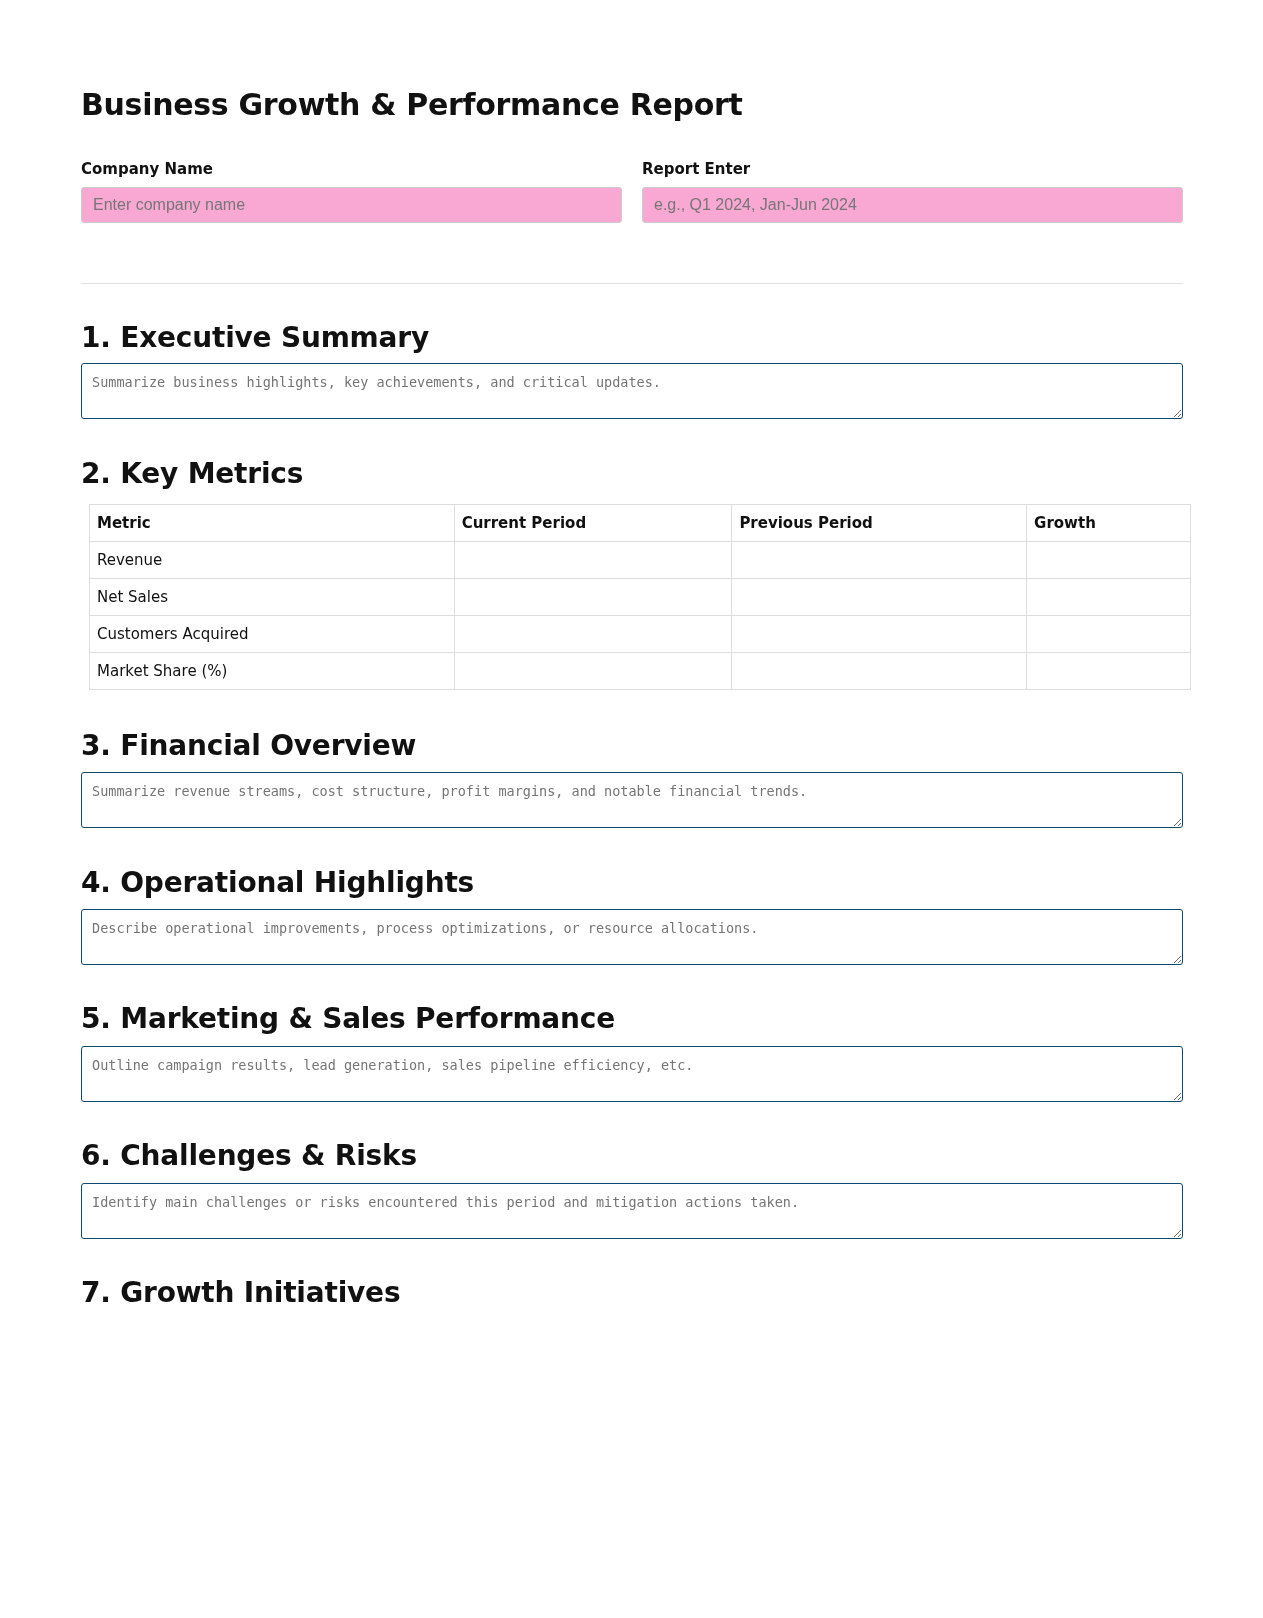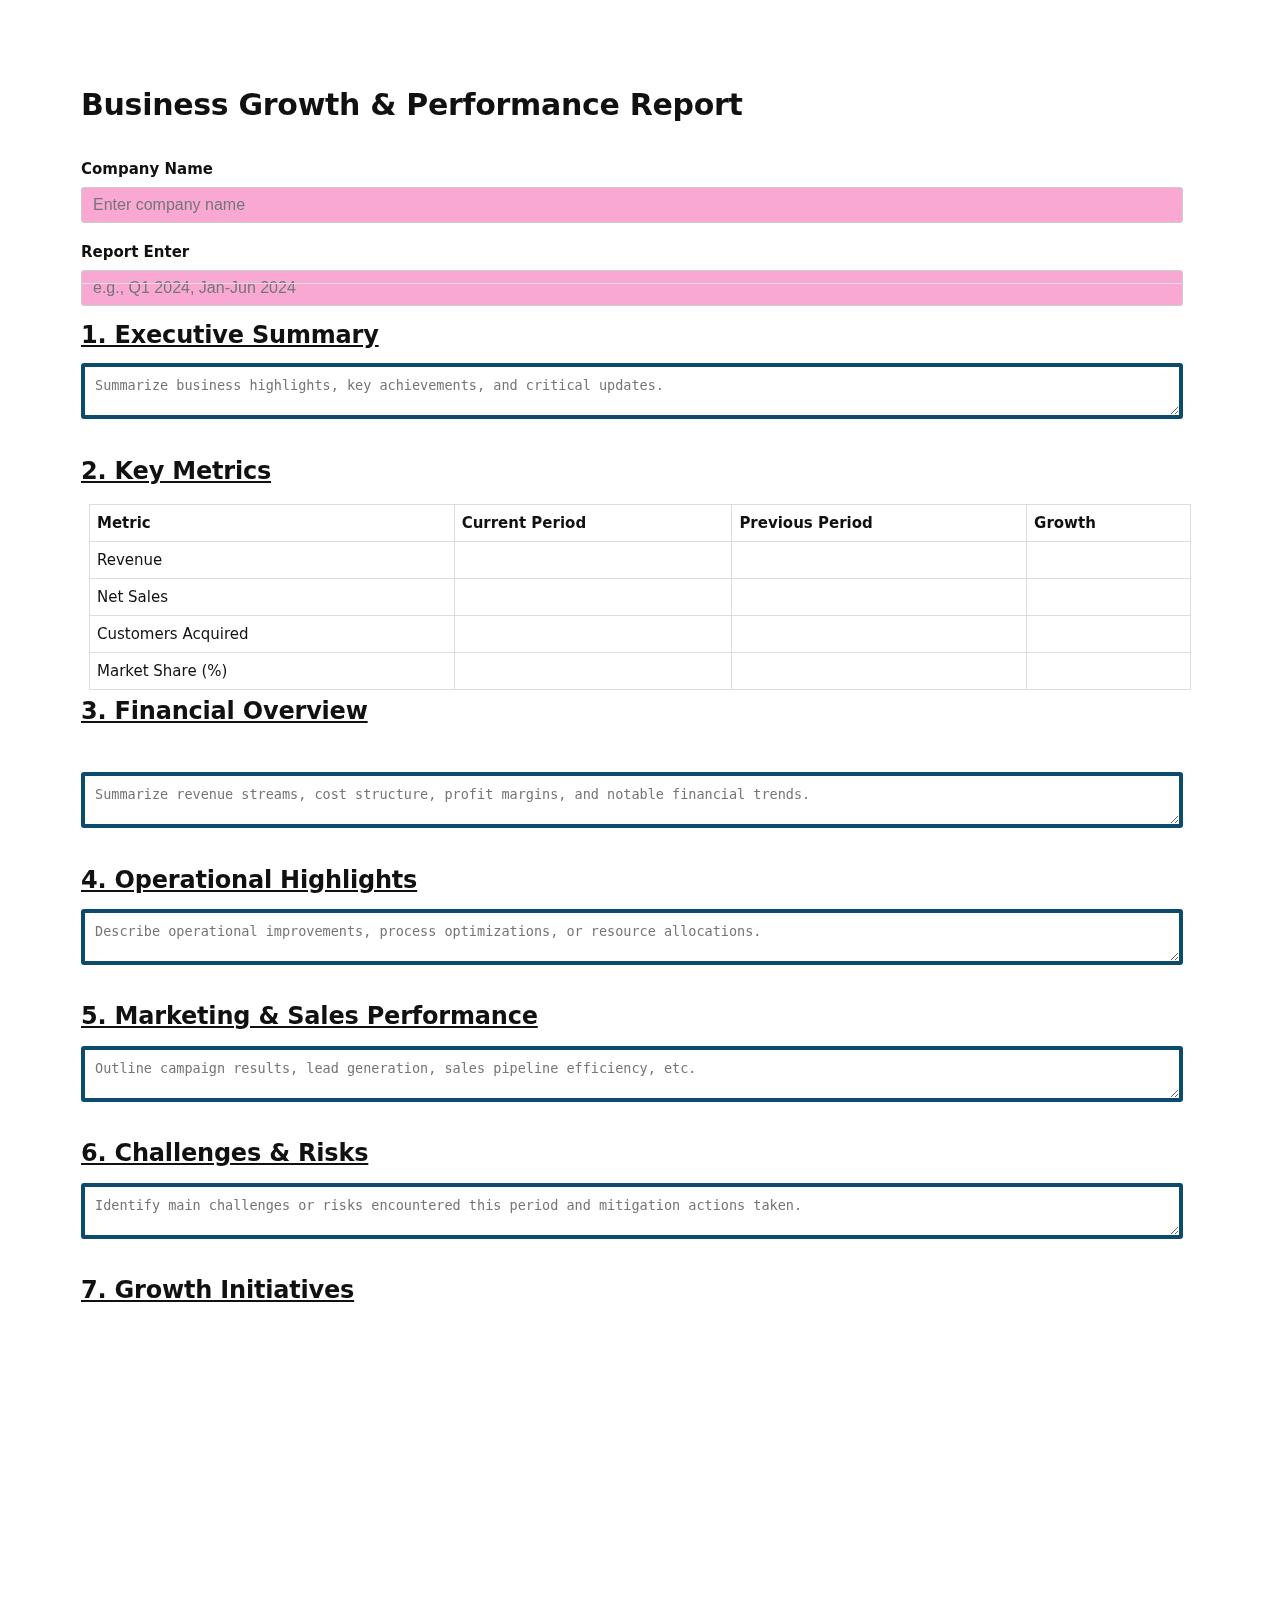--- a/index.html
+++ b/index.html
@@ -31,21 +31,20 @@
       letter-spacing: -0.3px;
       white-space: nowrap;
     }
     .field-row {
       position: absolute;
       top: 160px;
       left: 0;
       width: 1102px;
       display: flex;
       gap: 20px;
-      flex-direction: column;
     }
     .field {
       flex: 1;
     }
     .field label {
       display: block;
       font-size: 15px;
       font-weight: bold;
       margin-bottom: 9px;
       height: 18px;
@@ -71,33 +70,32 @@
       top: 283px;
       left: 0;
       width: 1102px;
       height: 0;
       border-top: 1px solid #e0e0e0;
     }
     .section-heading {
       position: absolute;
       left: 0;
       margin: 0;
-      font-size: 24px;
+      font-size: 28px;
       font-weight: bold;
       white-space: nowrap;
       letter-spacing: -0.2px;
-      text-decoration: underline;
     }
     .textarea {
       position: absolute;
       left: 0;
       box-sizing: border-box;
       width: 1102px;
       height: 56px;
-      border: 4px solid #0c4a6e;
+      border: 1px solid #0c4a6e;
       border-radius: 3px;
       padding: 10px 10px;
       font-family: "DejaVu Sans Mono", "Liberation Mono", monospace;
       font-size: 13.5px;
       color: #111;
       resize: vertical;
       background: #fff;
     }
     .textarea::placeholder {
       color: #757575;
@@ -182,21 +180,21 @@
       </tr>
       <tr>
         <td>Market Share (%)</td>
         <td></td>
         <td></td>
         <td></td>
       </tr>
     </tbody>
   </table>
 
-  <h2 class="section-heading" style="top:697px;">3. Financial Overview</h2>
+  <h2 class="section-heading" style="top:729px;">3. Financial Overview</h2>
   <textarea class="textarea" style="top: 772px;" placeholder="Summarize revenue streams, cost structure, profit margins, and notable financial trends."></textarea>
 
   <h2 class="section-heading" style="top:866px;">4. Operational Highlights</h2>
   <textarea class="textarea" style="top: 909px;" placeholder="Describe operational improvements, process optimizations, or resource allocations."></textarea>
 
   <h2 class="section-heading" style="top:1002px;">5. Marketing &amp; Sales Performance</h2>
   <textarea class="textarea" style="top: 1046px;" placeholder="Outline campaign results, lead generation, sales pipeline efficiency, etc."></textarea>
 
   <h2 class="section-heading" style="top:1139px;">6. Challenges &amp; Risks</h2>
   <textarea class="textarea" style="top: 1183px;" placeholder="Identify main challenges or risks encountered this period and mitigation actions taken."></textarea>

